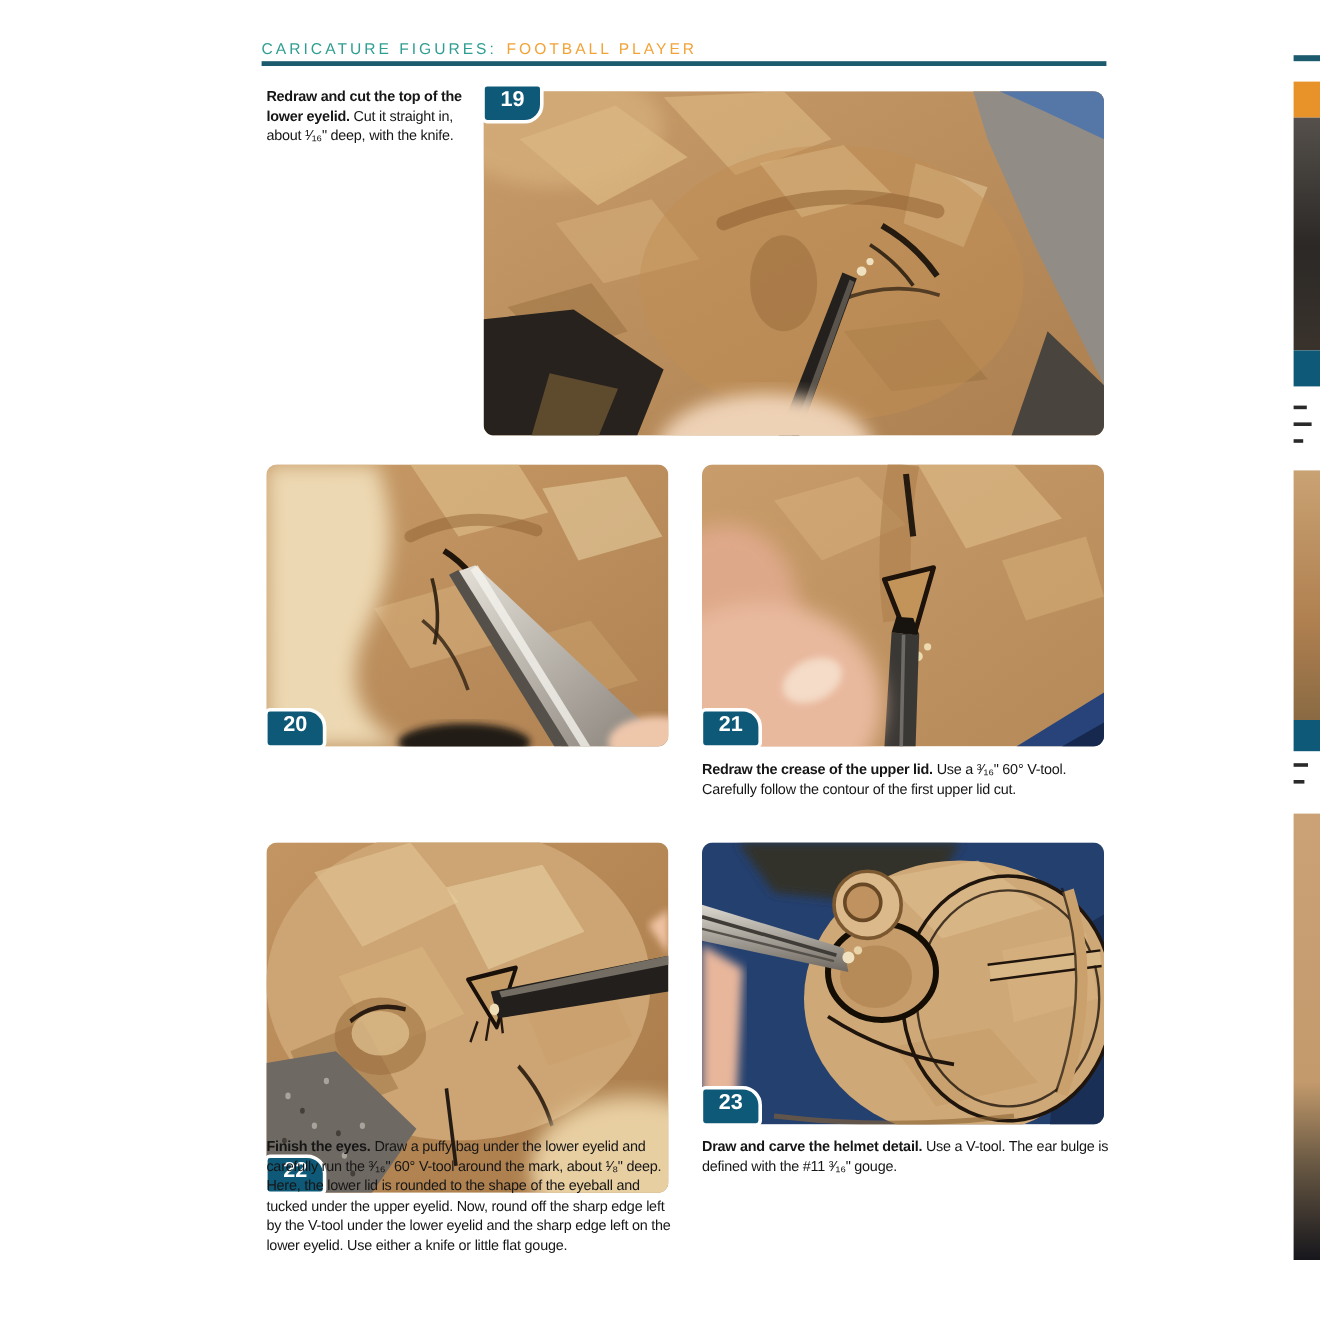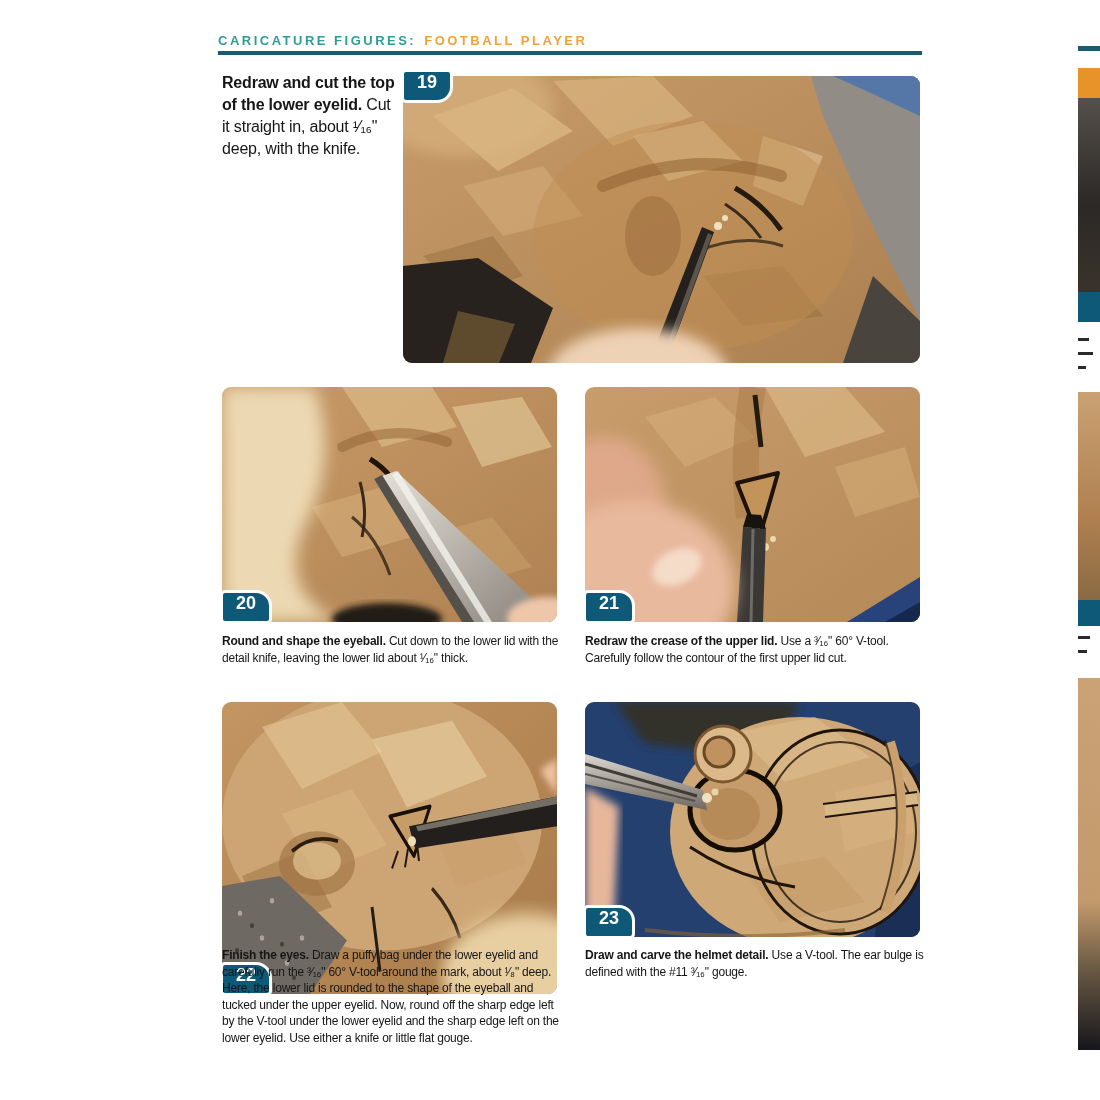--- a/index.html
+++ b/index.html
@@ -1,25 +1,25 @@
 <!DOCTYPE html>
 <html><head>
 <meta charset="utf-8">
 <style>
   html,body{margin:0;padding:0;background:#e8e8e8;}
   .page{position:relative;width:1100px;height:1100px;background:#ffffff;overflow:hidden;
         font-family:"Liberation Sans", sans-serif;}
   
-  .pg-header-text{position:absolute;left:218px;top:33px;font-size:13px;font-weight:bold;
+  .pg-header-text{position:absolute;left:218px;top:33px;font-size:13px;font-weight:normal;
         letter-spacing:2.5px;white-space:nowrap;}
   .hdr-series{color:#2f9e92;}
   .hdr-chapter{color:#f2a338;margin-left:8px;}
   .pg-header-rule{position:absolute;left:218px;top:51px;width:704px;height:4px;background:#1c5a6e;}
   
-  .step-intro{position:absolute;left:222px;top:72px;width:176px;font-size:16px;line-height:1.38;
+  .step-intro{position:absolute;left:222px;top:72px;width:176px;font-size:12px;line-height:1.38;
         color:#161616;letter-spacing:-0.2px;}
   .cap-lead{font-weight:bold;}
   
   .photo{position:absolute;border-radius:9px;overflow:visible;}
   .photo svg{position:absolute;left:0;top:0;width:100%;height:100%;border-radius:9px;display:block;}
   .photo-19{left:403px;top:76px;width:517px;height:287px;}
   .photo-20{left:222px;top:387px;width:335px;height:235px;}
   .photo-21{left:585px;top:387px;width:335px;height:235px;}
   .photo-22{left:222px;top:702px;width:335px;height:292px;}
   .photo-23{left:585px;top:702px;width:335px;height:235px;}
@@ -299,24 +299,20 @@
         <path d="M0,72 L110,99" stroke="#55504a" stroke-width="2"></path>
         <circle cx="122" cy="96" r="5" fill="#f0e2c0"></circle>
         <circle cx="130" cy="90" r="3.5" fill="#e8d4a8"></circle>
       </g>
     </svg>
     <div class="badge badge-bottom">
       <span>23</span>
     </div>
   </figure>
 
-  <div class="caption cap-20">
-    <span class="cap-lead">Round and shape the eyeball.</span>
-    <span class="cap-body">Cut down to the lower lid with the detail knife, leaving the lower lid about ¹⁄₁₆" thick.</span>
-  </div>
   <div class="caption cap-21">
     <span class="cap-lead">Redraw the crease of the upper lid.</span>
     <span class="cap-body">Use a ³⁄₁₆" 60° V-tool. Carefully follow the contour of the first upper lid cut.</span>
   </div>
   <div class="caption cap-22">
     <span class="cap-lead">Finish the eyes.</span>
     <span class="cap-body">Draw a puffy bag under the lower eyelid and carefully run the ³⁄₁₆" 60° V-tool around the mark, about ¹⁄₈" deep. Here, the lower lid is rounded to the shape of the eyeball and tucked under the upper eyelid. Now, round off the sharp edge left by the V-tool under the lower eyelid and the sharp edge left on the lower eyelid. Use either a knife or little flat gouge.</span>
   </div>
   <div class="caption cap-23">
     <span class="cap-lead">Draw and carve the helmet detail.</span>

